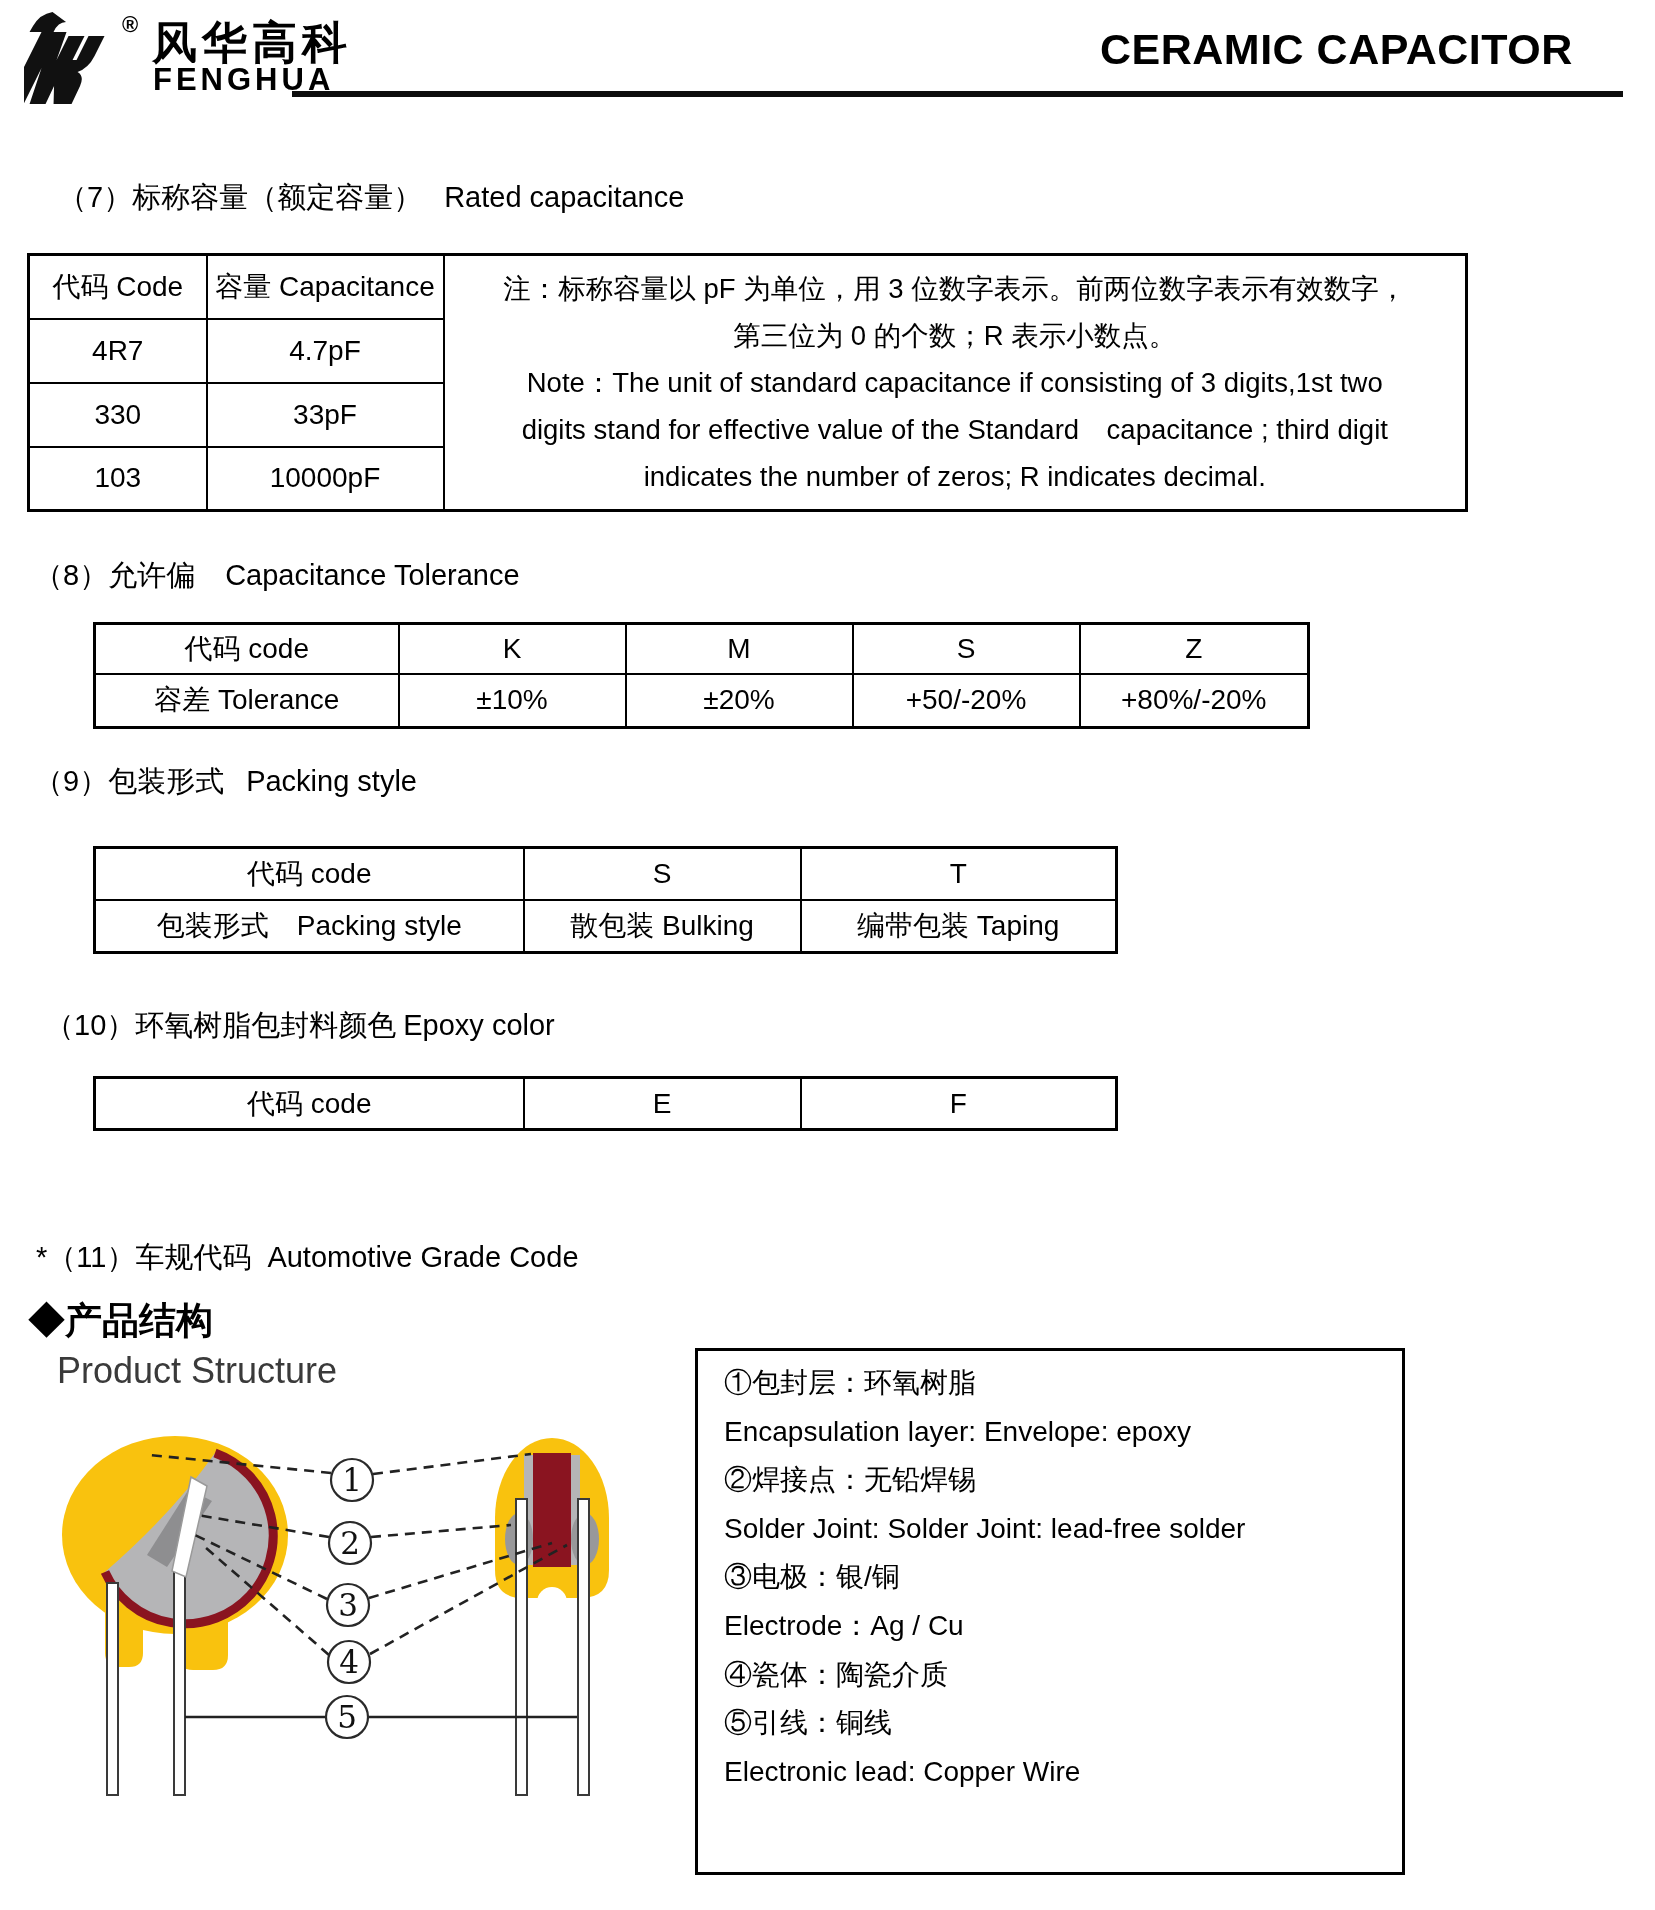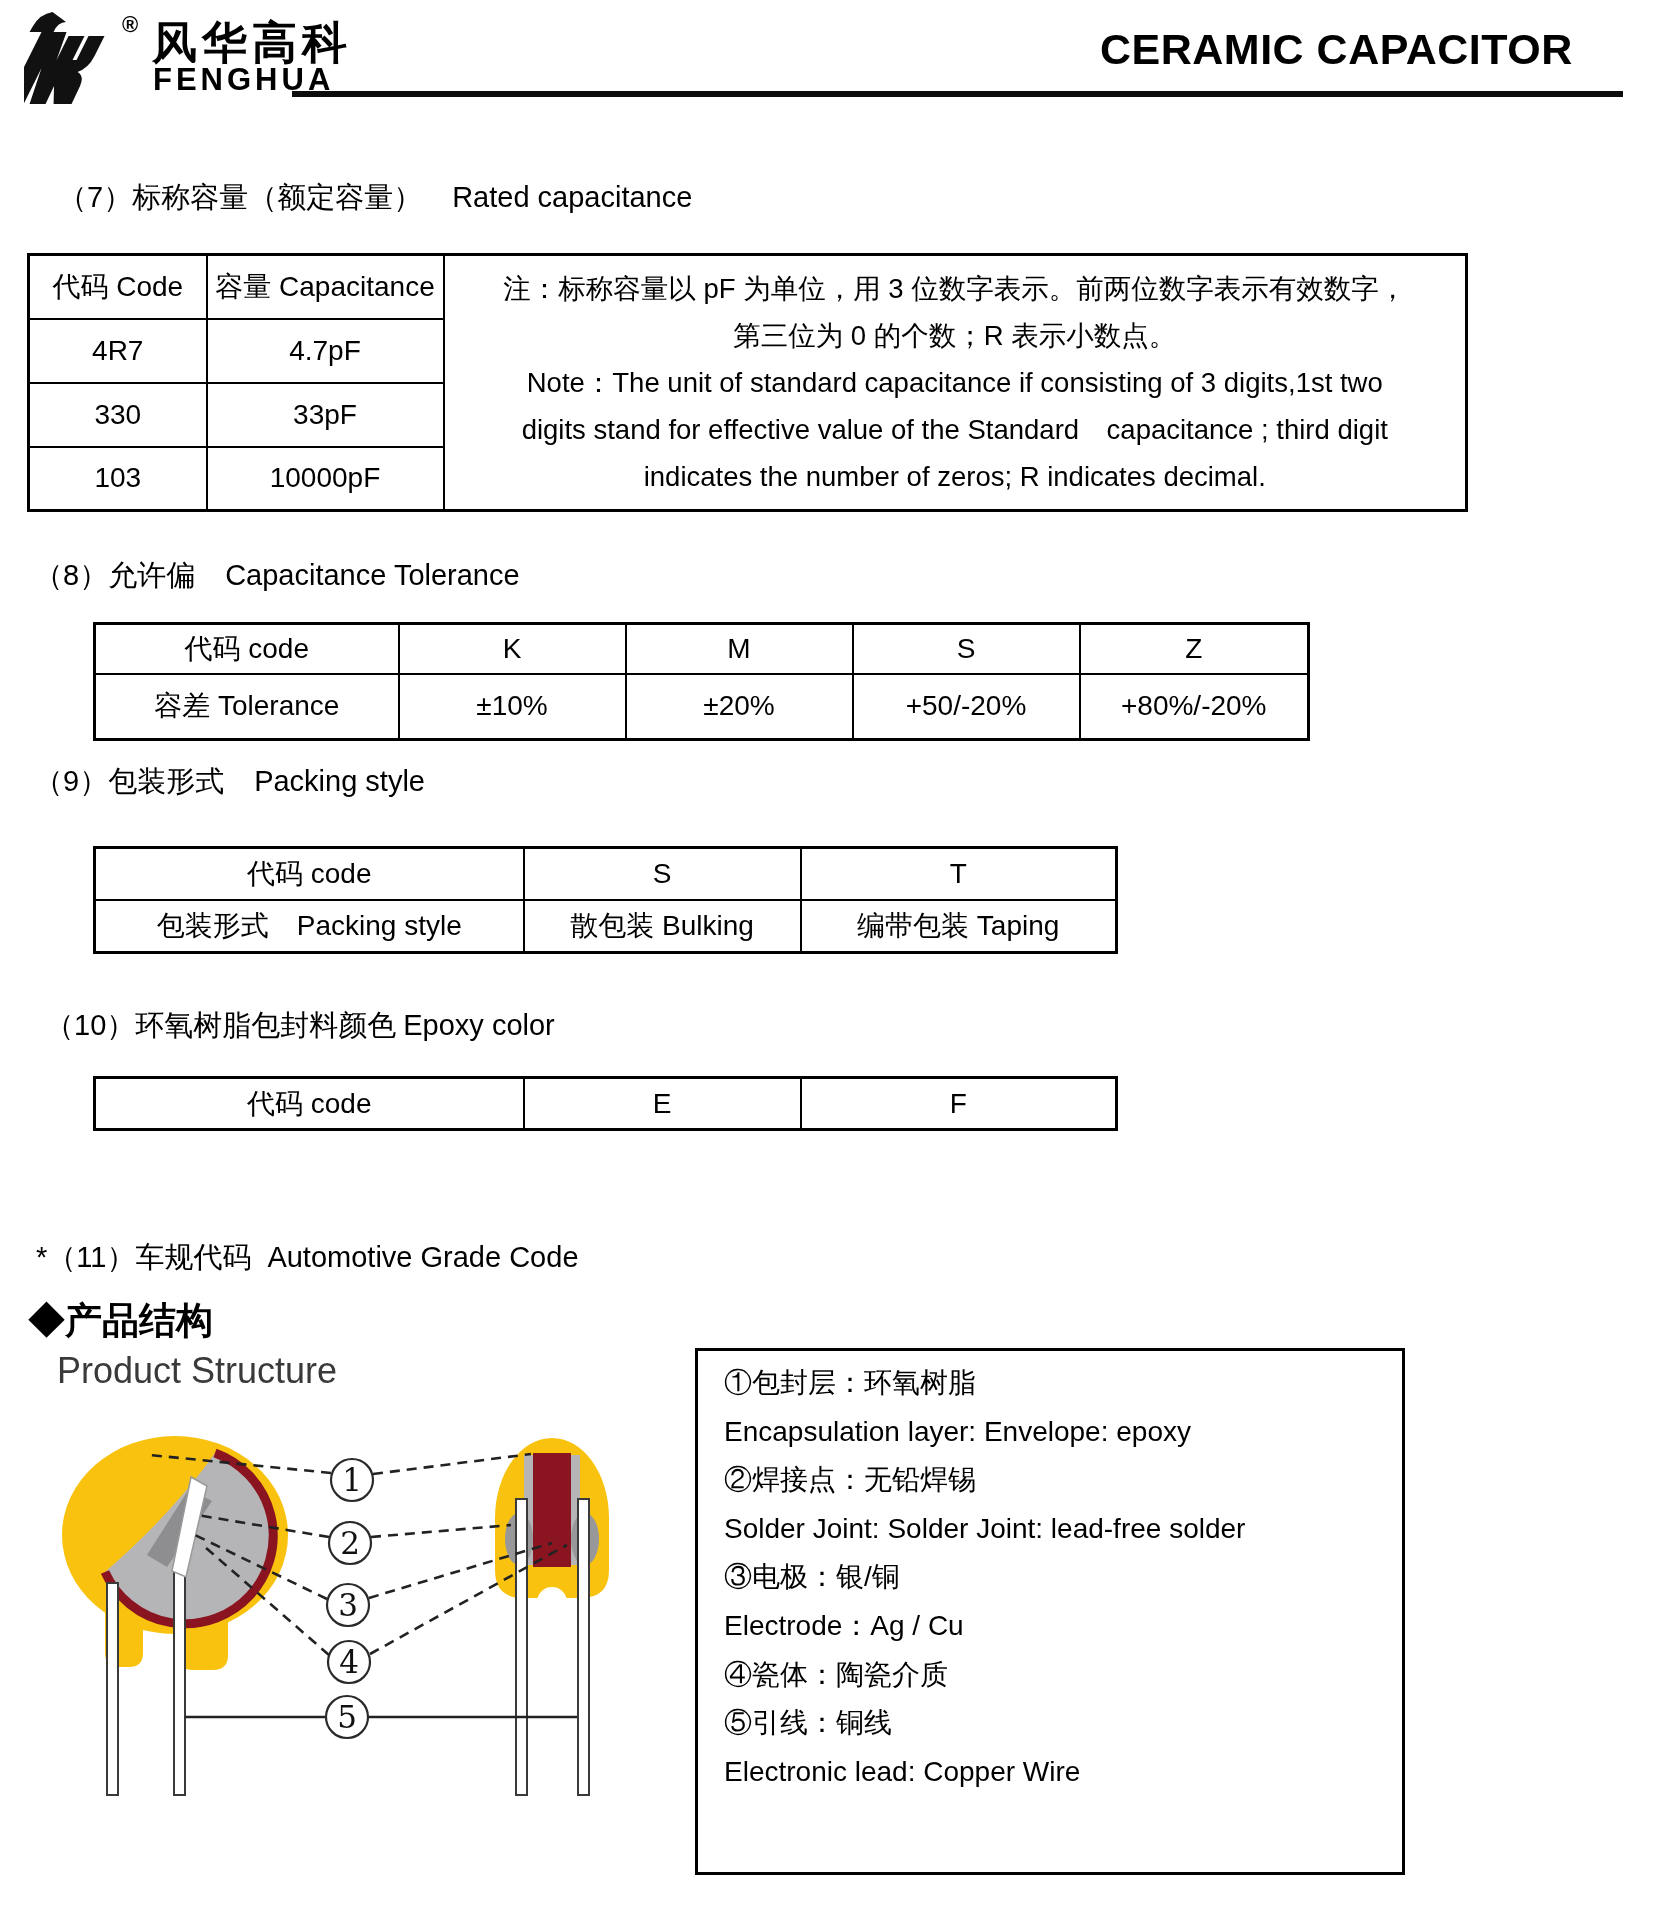--- a/index.html
+++ b/index.html
@@ -17,21 +17,21 @@
 
   
   .brand-cn{font-size:45px;font-weight:bold;letter-spacing:5px;line-height:1;}
   .brand-en{font-size:31px;font-weight:bold;letter-spacing:4px;line-height:1;}
   .reg{font-size:22px;font-weight:bold;}
   .doc-title{font-size:43px;font-weight:bold;letter-spacing:0.5px;line-height:1;}
   .header-rule{background:#0d0d0d;height:6px;}
 
   
   .sec{font-size:29px;white-space:nowrap;}
-  .sec .en{margin-left:30px;}
+  .sec .en{margin-left:22px;}
 
   
   table.dt{border-collapse:collapse;table-layout:fixed;}
   table.dt td,table.dt th{
     border:2px solid #000;font-size:28px;font-weight:normal;
     text-align:center;vertical-align:middle;padding:0;
   }
   table.dt{border:3px solid #000;}
   td.notecell{text-align:left;vertical-align:top;padding:10px 16px 0 16px;}
   .noteline{font-size:27.5px;line-height:47px;white-space:nowrap;}
@@ -111,21 +111,21 @@
         <col style="width:229px">
       </colgroup>
     <tbody>
         <tr style="height:50px">
       <td>代码 code</td>
       <td>K</td>
       <td>M</td>
       <td>S</td>
       <td>Z</td>
     </tr>
-    <tr style="height:66px">
+    <tr style="height:54px">
       <td>容差 Tolerance</td>
       <td>±10%</td>
       <td>±20%</td>
       <td>+50/-20%</td>
       <td>+80%/-20%</td>
     </tr>
   </tbody>
     </table>
 
   <div class="abs sec" style="left:34px;top:762px">

